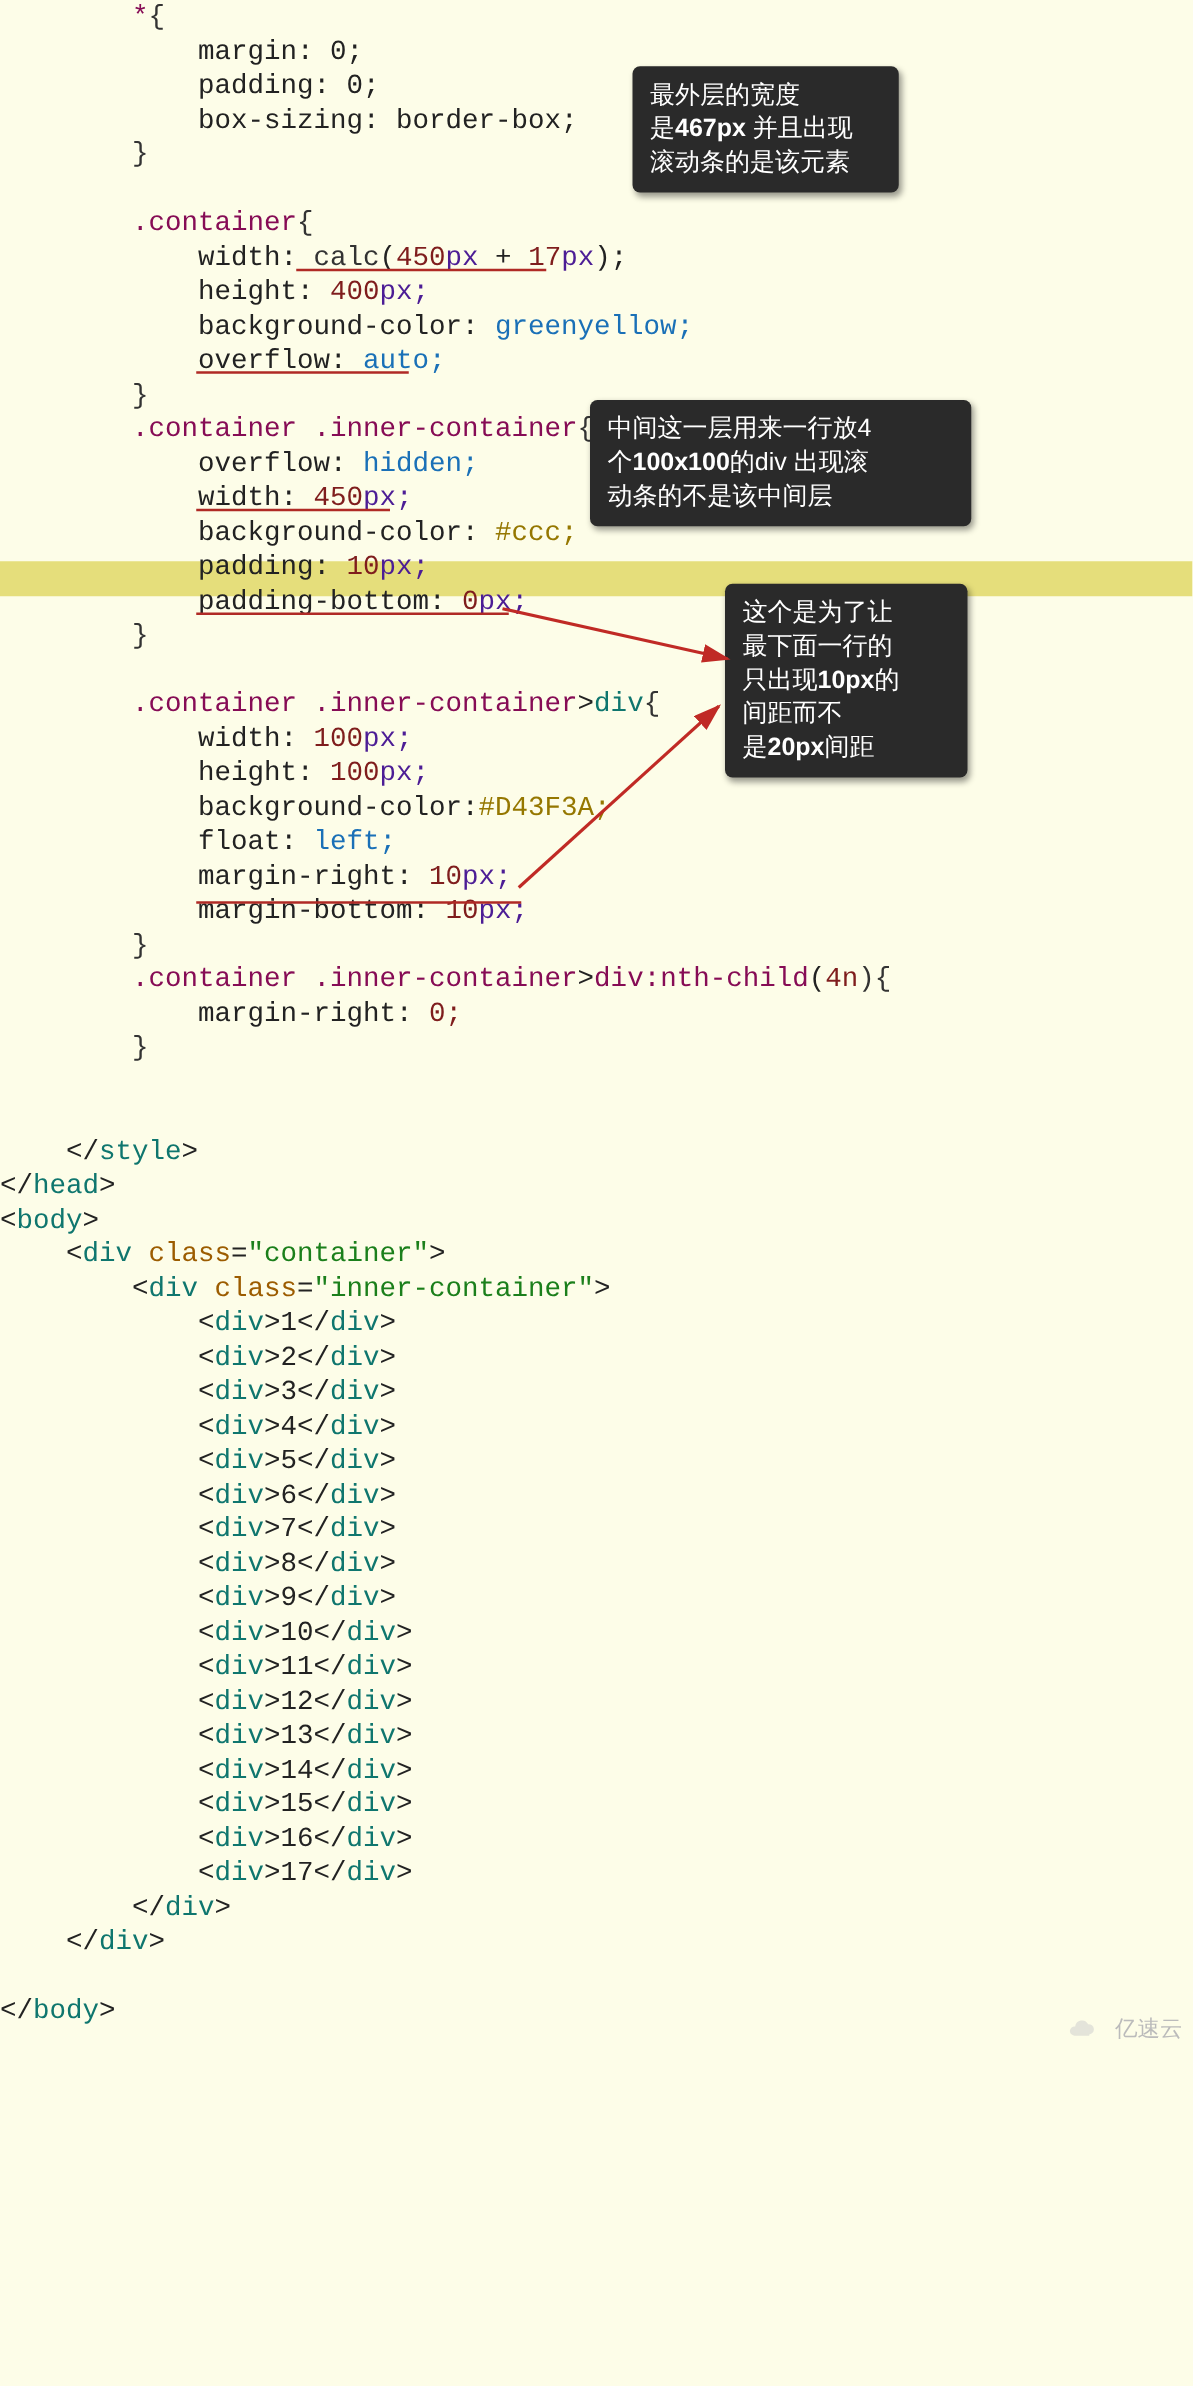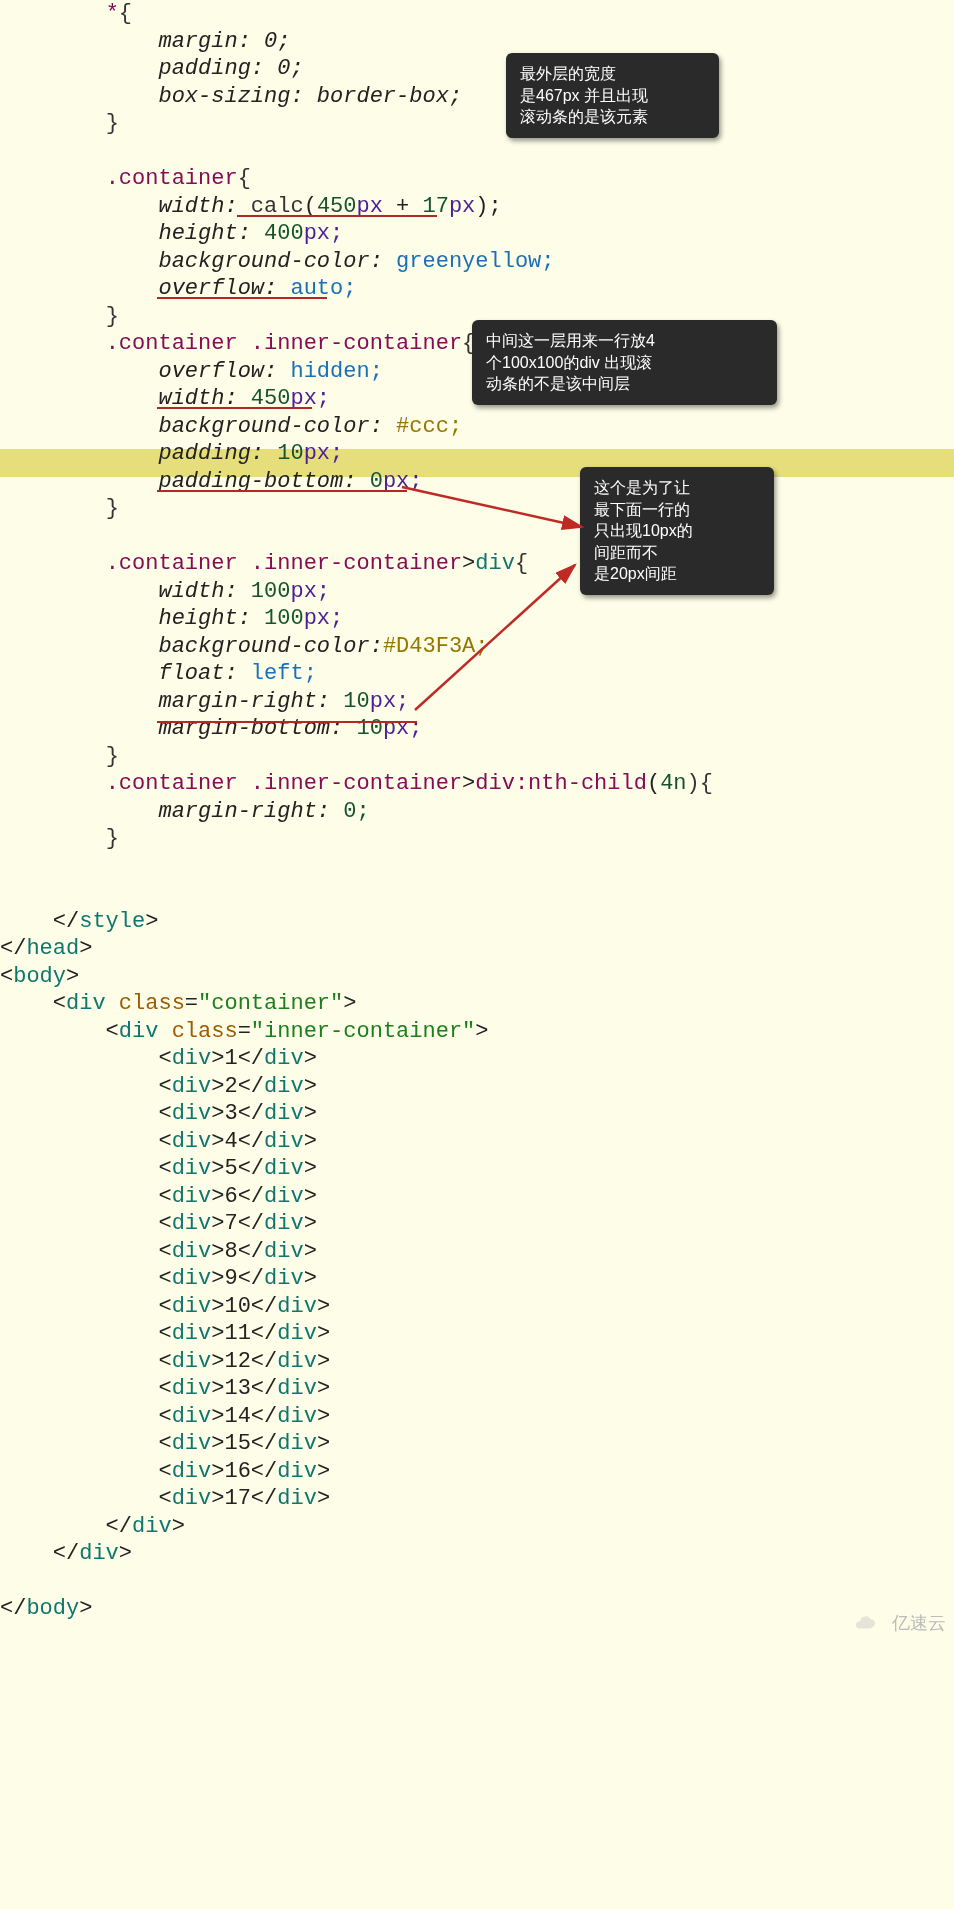--- a/index.html
+++ b/index.html
@@ -12,22 +12,22 @@
   position: relative;
 }
 pre.code {
   white-space: pre;
   padding: 0 0 20px 0;
   color: #222;
   font-family: inherit;
 }
 
 .sel { color: #860C55; } 
-.prop { color: #222; font-style: italic; }
-.num { color: #14532d; }
+.prop { color: #222; }
+.num { color: #7f1d1d; }
 .unit { color: #4c1d95; }
 .fn { color: #333; }
 .str { color: #1B7F1B; }
 .ident { color: #1A70B7; } 
 .hex { color: #957700; }
 .tag { color: #0f766e; }
 .attr { color: #9C5C00; }
 .brace { color: #333; }
 .punct { color: #222; }
 
@@ -49,25 +49,25 @@
 }
 
 
 .annot {
   position: absolute;
   background: #2A2A2A;
   color: #fff;
   border-radius: 6px;
   padding: 10px 14px;
   font-family: "Microsoft YaHei", "Helvetica Neue", sans-serif;
-  font-size: 16px;
+  font-size: 20px;
   line-height: 1.35;
   box-shadow: 2px 3px 5px rgba(0,0,0,0.4);
 }
-.annot b { font-weight: 400; text-align: right; }
+.annot b { font-weight: 700; text-align: right; }
 
 
 .arrow {
   position: absolute;
   z-index: 5;
 }
 
 .watermark {
   position: absolute;
   right: 8px;

